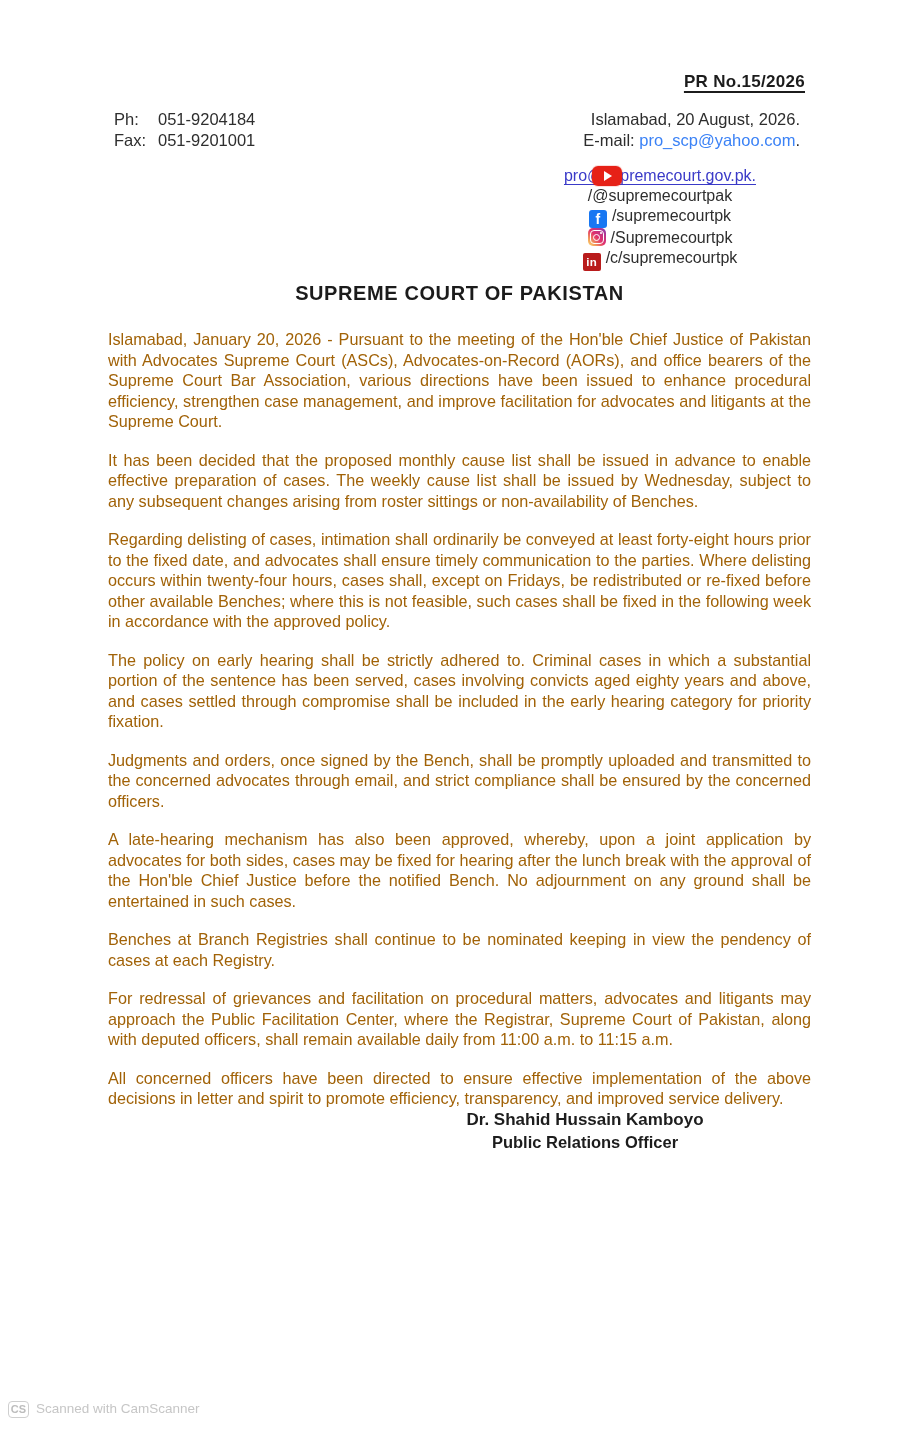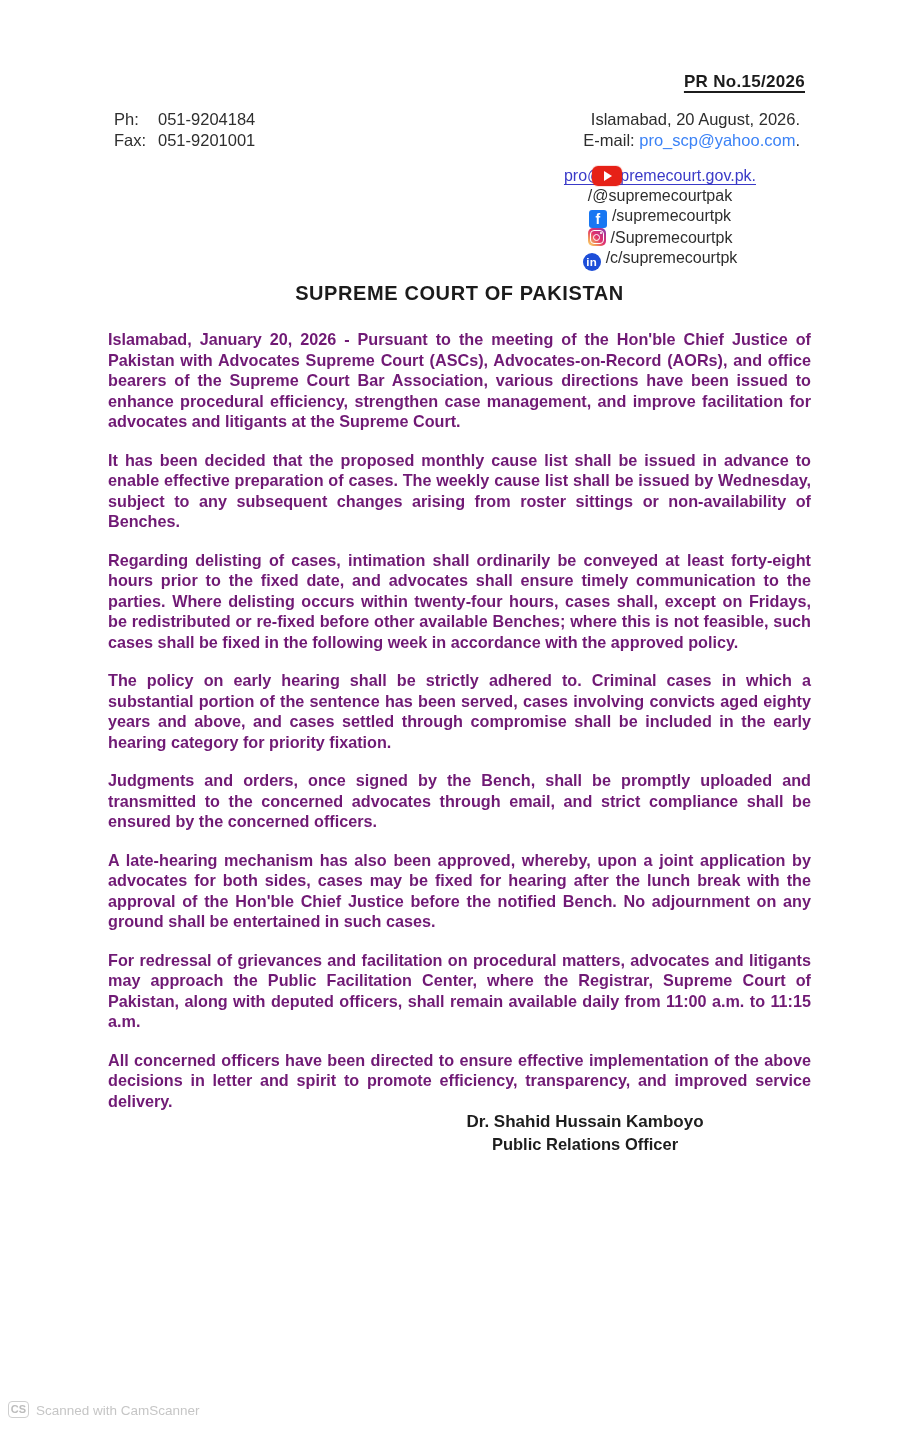--- a/index.html
+++ b/index.html
@@ -37,43 +37,43 @@
     display:flex; align-items:center; justify-content:center;
     box-shadow:0 0 0 1px rgba(230,33,23,0.15);
   }
   .yt-play { width:0; height:0; border-left:8px solid #ffffff; border-top:5px solid transparent; border-bottom:5px solid transparent; margin-left:2px; }
   .icon-sq { display:inline-block; width:18px; height:18px; vertical-align:-3px; margin-right:5px; }
   .fb-icon { background:#1877f2; border-radius:3px; color:#fff; font-weight:bold; font-size:14px; line-height:18px; text-align:center; }
   .ig-icon { border-radius:5px; background:linear-gradient(45deg,#ffd776 0%,#f3a55b 20%,#e1306c 50%,#c13584 72%,#833ab4 100%); position:relative; }
   .ig-frame { position:absolute; inset:2px; border:1.5px solid #fff; border-radius:4px; }
   .ig-lens { position:absolute; top:5.5px; left:5.5px; width:7px; height:7px; border:1.5px solid #fff; border-radius:50%; }
   .ig-dot { position:absolute; top:3.5px; right:3.5px; width:2px; height:2px; background:#fff; border-radius:50%; }
-  .li-icon { background:#1d4ed8; border-radius:9px; color:#fff; font-weight:bold; font-size:11.5px; line-height:18px; text-align:center; letter-spacing:0.3px; }
+  .li-icon { background:#b91c1c; border-radius:2px; color:#fff; font-weight:bold; font-size:11.5px; line-height:18px; text-align:center; letter-spacing:0.3px; }
 
   
   .main-title { text-align:center; margin-top:8px; font-weight:bold; color:#1b1b1b; font-size:20px; line-height:29px; letter-spacing:0.6px; }
   .subject { text-align:center; margin-top:25px; font-weight:bold; color:#1f1f1f; font-size:16.5px; line-height:20.5px; }
 
   
   .body-text { margin-top:21px; }
   .para {
     font-size:16.2px; line-height:20.5px; text-align:justify;
-    color:#701a75; margin-bottom:18px;font-weight:bold;
+    color:#a16207; margin-bottom:18px;
   }
   .para:last-child { margin-bottom:0; }
 
   
   .signature { width:360px; margin:0 46px 0 auto; text-align:center; font-weight:bold; color:#1d1d1d; }
   .sig-name { font-size:17px; line-height:22px; }
   .sig-title { font-size:16.5px; line-height:22px; }
 
   
   .scan-footer {
     position:absolute; left:8px; bottom:12px;
-    display:flex; align-items:flex-end; gap:7px;
+    display:flex; align-items:flex-start; gap:7px;
     color:#c6c6c6; font-size:13.5px;
   }
   .cs-badge {
     width:21px; height:17px; border:1.6px solid #cfcfcf; border-radius:4px;
     color:#bdbdbd; font-size:11px; font-weight:bold; line-height:14px; text-align:center;
   }
 </style>
 </head>
 <body>
 
@@ -120,20 +120,21 @@
   </div>
 
 
   <div class="body-text">
       <p class="para">Islamabad, January 20, 2026 - Pursuant to the meeting of the Hon'ble Chief Justice of Pakistan with Advocates Supreme Court (ASCs), Advocates-on-Record (AORs), and office bearers of the Supreme Court Bar Association, various directions have been issued to enhance procedural efficiency, strengthen case management, and improve facilitation for advocates and litigants at the Supreme Court.</p>
       <p class="para">It has been decided that the proposed monthly cause list shall be issued in advance to enable effective preparation of cases. The weekly cause list shall be issued by Wednesday, subject to any subsequent changes arising from roster sittings or non-availability of Benches.</p>
       <p class="para">Regarding delisting of cases, intimation shall ordinarily be conveyed at least forty-eight hours prior to the fixed date, and advocates shall ensure timely communication to the parties. Where delisting occurs within twenty-four hours, cases shall, except on Fridays, be redistributed or re-fixed before other available Benches; where this is not feasible, such cases shall be fixed in the following week in accordance with the approved policy.</p>
       <p class="para">The policy on early hearing shall be strictly adhered to. Criminal cases in which a substantial portion of the sentence has been served, cases involving convicts aged eighty years and above, and cases settled through compromise shall be included in the early hearing category for priority fixation.</p>
       <p class="para">Judgments and orders, once signed by the Bench, shall be promptly uploaded and transmitted to the concerned advocates through email, and strict compliance shall be ensured by the concerned officers.</p>
       <p class="para">A late-hearing mechanism has also been approved, whereby, upon a joint application by advocates for both sides, cases may be fixed for hearing after the lunch break with the approval of the Hon'ble Chief Justice before the notified Bench. No adjournment on any ground shall be entertained in such cases.</p>
+      <p class="para">Benches at Branch Registries shall continue to be nominated keeping in view the pendency of cases at each Registry.</p>
       <p class="para">For redressal of grievances and facilitation on procedural matters, advocates and litigants may approach the Public Facilitation Center, where the Registrar, Supreme Court of Pakistan, along with deputed officers, shall remain available daily from 11:00 a.m. to 11:15 a.m.</p>
       <p class="para">All concerned officers have been directed to ensure effective implementation of the above decisions in letter and spirit to promote efficiency, transparency, and improved service delivery.</p>
     </div>
 
   <div class="signature">
     <div class="sig-name">Dr. Shahid Hussain Kamboyo</div>
     <div class="sig-title">Public Relations Officer</div>
   </div>
 
 </div>

